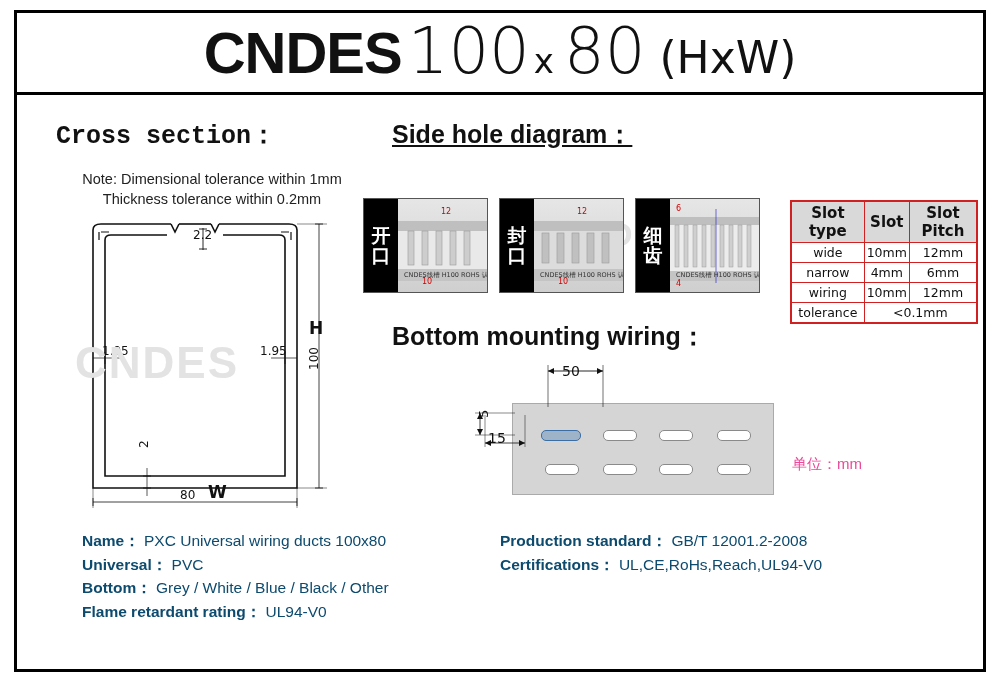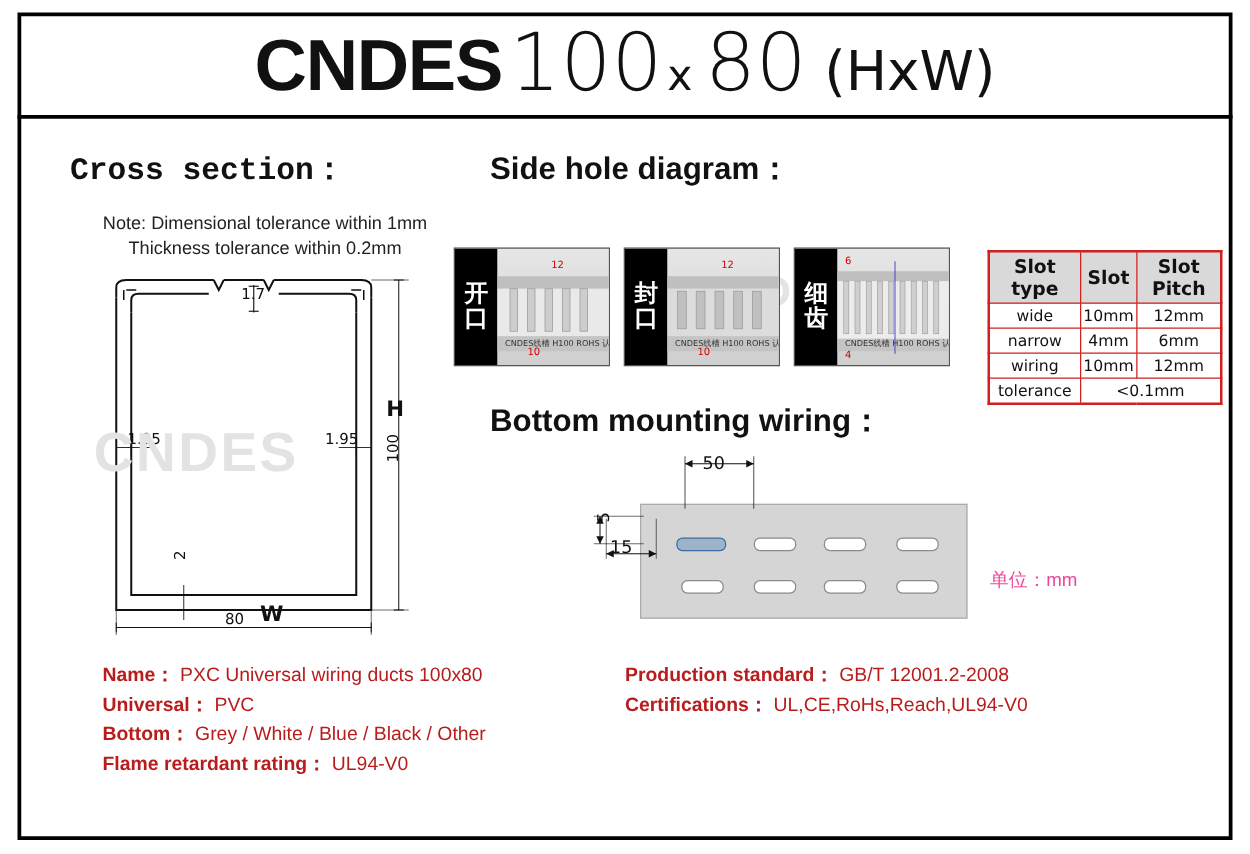--- a/index.html
+++ b/index.html
@@ -208,21 +208,21 @@
     position: absolute;
     font-size: 15px;
     color: #ec4899;
   }
 
   
   .spec {
     position: absolute;
     font-size: 15.5px;
     line-height: 23.5px;
-    color: #b91c1c;
+    color: #0c4a6e;
   }
   .spec b {
     font-weight: bold;
   }
   .spec .row { white-space: nowrap; }
 
   svg { display: block; overflow: visible; }
 </style>
 </head>
 <body>
@@ -235,21 +235,21 @@
     <div class="title-text">
       <span class="t-brand">CNDES</span>
       <span class="t-size">100</span>
       <span class="t-x">x</span>
       <span class="t-size">80</span>
       <span class="t-hw">(HxW)</span>
     </div>
   </div>
 
   <div class="section-head" style="left:56px; top:118px;font-family:Liberation Mono, monospace;">Cross section：</div>
-  <div class="section-head" style="left:392px; top:118px;">Side hole diagram：</div>
+  <div class="section-head" style="left:392px; top:118px;text-decoration:underline;">Side hole diagram：</div>
   <div class="section-head" style="left:392px; top:320px;">Bottom mounting wiring：</div>
 
   <div class="note" style="left:52px; top:170px; width:320px;">
     <div>Note: Dimensional tolerance within 1mm</div>
     <div>Thickness tolerance within 0.2mm</div>
   </div>
 
   <div class="cs-wrap">
     <svg width="270" height="300" viewBox="0 0 270 300">
 
@@ -288,21 +288,21 @@
       <line x1="222" y1="14" x2="252" y2="14" stroke="#111" stroke-width="0.5"></line>
       <line x1="222" y1="278" x2="252" y2="278" stroke="#111" stroke-width="0.5"></line>
 
       <line x1="18" y1="292" x2="222" y2="292" stroke="#111" stroke-width="0.8"></line>
       <line x1="18" y1="288" x2="18" y2="296" stroke="#111" stroke-width="0.8"></line>
       <line x1="222" y1="288" x2="222" y2="296" stroke="#111" stroke-width="0.8"></line>
       <line x1="18" y1="278" x2="18" y2="298" stroke="#111" stroke-width="0.5"></line>
       <line x1="222" y1="278" x2="222" y2="298" stroke="#111" stroke-width="0.5"></line>
     </svg>
 
-    <div class="dim-txt" style="left:118px; top:18px;">1.7</div>
+    <div class="dim-txt" style="left:118px; top:18px;">2.2</div>
     <div class="dim-txt" style="left:27px; top:134px;">1.95</div>
     <div class="dim-txt" style="left:185px; top:134px;">1.95</div>
     <div class="dim-txt" style="left:62px; top:238px; transform:rotate(-90deg); transform-origin:left top;">2</div>
     <div class="dim-txt" style="left:232px; top:160px; transform:rotate(-90deg); transform-origin:left top;">100</div>
     <div class="dim-txt big" style="left:234px; top:108px;">H</div>
     <div class="dim-txt" style="left:105px; top:278px;">80</div>
     <div class="dim-txt big" style="left:133px; top:272px;">W</div>
   </div>
 
   <div class="wm" style="left:75px; top:338px;">CNDES</div>

